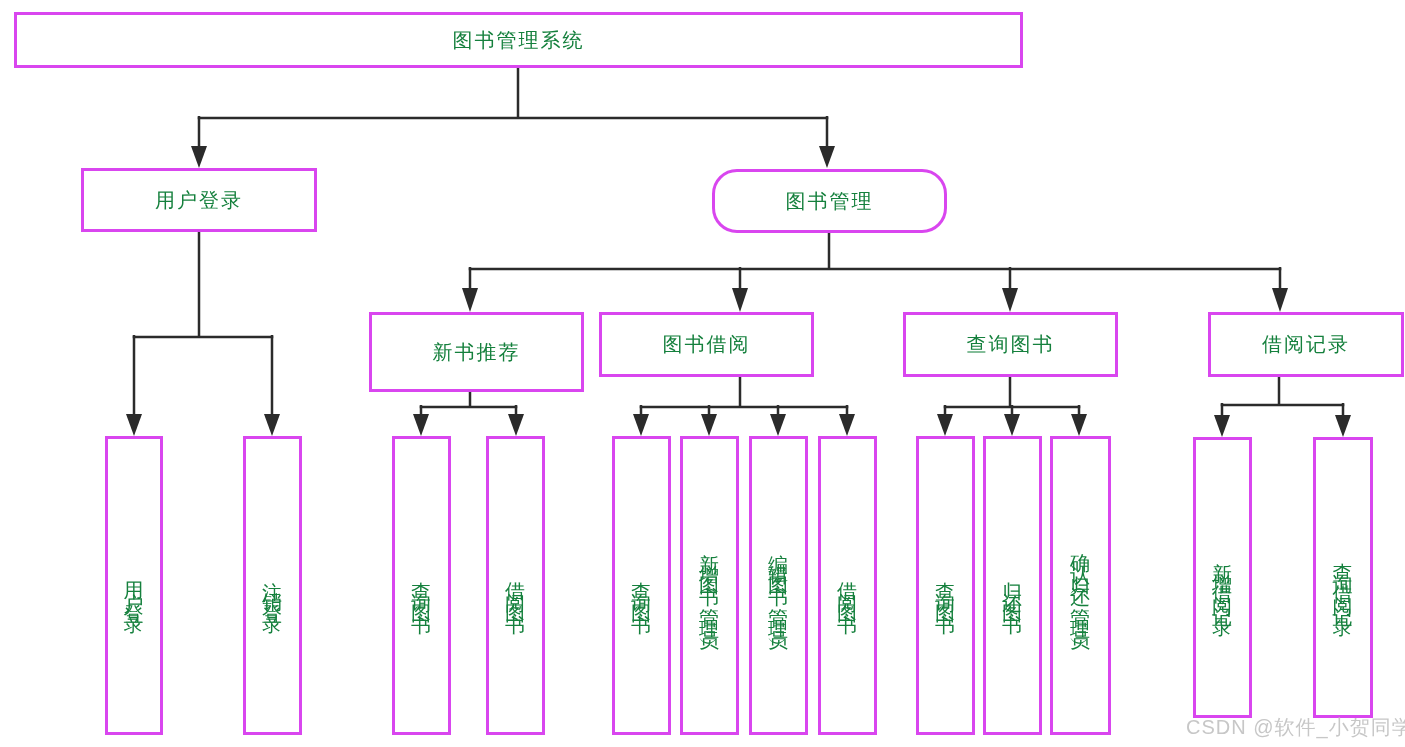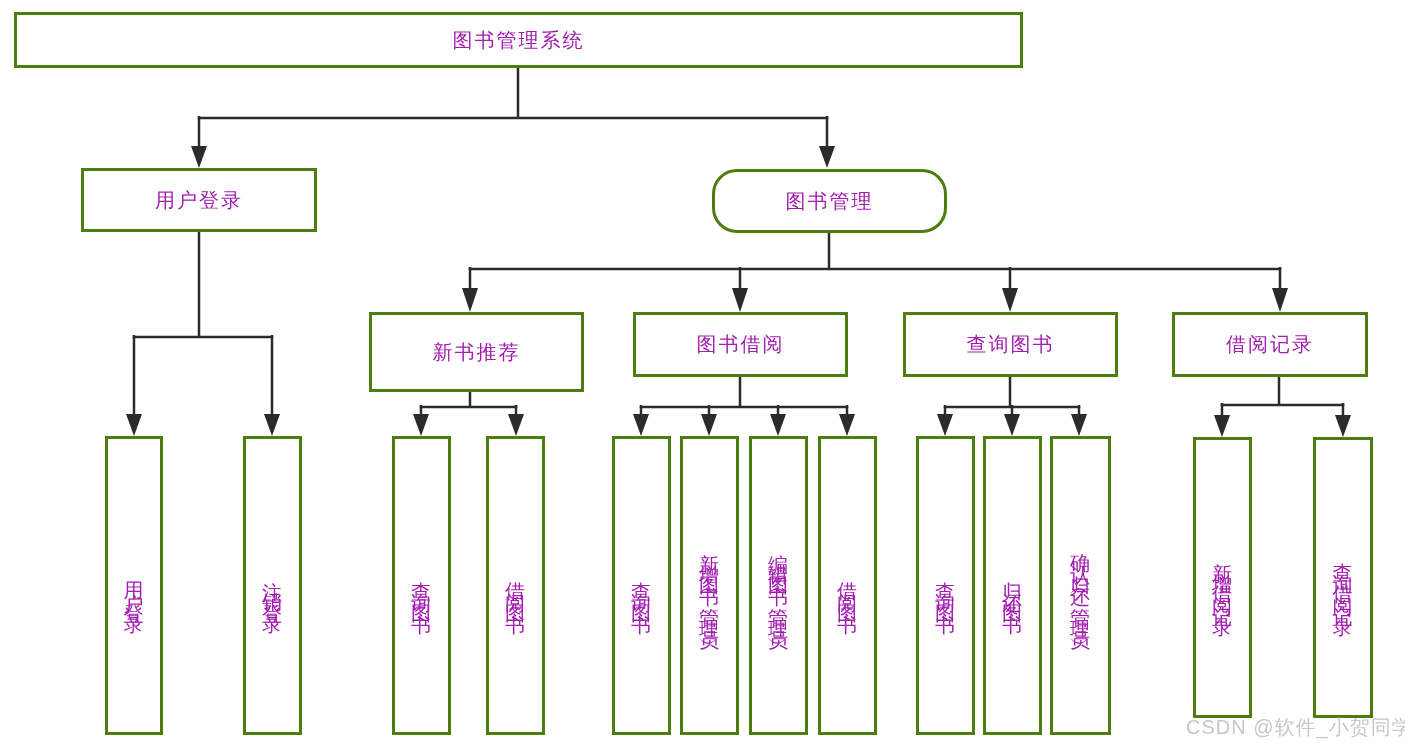--- a/index.html
+++ b/index.html
@@ -10,23 +10,23 @@
     font-family:"Liberation Sans","DejaVu Sans",sans-serif;
     overflow:hidden;
   }
   .wires{position:absolute;left:0;top:0;z-index:1;}
   .wires line{stroke:#2b2b2b;stroke-width:2.5;}
   .wires polygon{fill:#2b2b2b;}
   .box{
     position:absolute;
     box-sizing:border-box;
     background:#ffffff;
-    border:3px solid #4d7c0f;
+    border:3px solid #d946ef;
     display:flex;align-items:center;justify-content:center;
-    color:#a21caf;
+    color:#15803d;
     z-index:2;
   }
   .hbox{font-size:20px;letter-spacing:2px;}
   .leaf{
     writing-mode:vertical-rl;
     text-orientation:mixed;
     font-size:20px;
     letter-spacing:11px;
     line-height:1;
     padding-top:4px;
@@ -107,23 +107,23 @@
     <line x1="1343" y1="403" x2="1343" y2="421"></line>
       <polygon points="1335,415 1351,415 1343,437"></polygon>
   </svg>
 
   <div class="box hbox" style="left:14px;top:12px;width:1009px;height:56px;">图书管理系统</div>
 
   <div class="box hbox" style="left:81px;top:168px;width:236px;height:64px;">用户登录</div>
   <div class="box hbox" style="left:712px;top:169px;width:235px;height:64px;border-radius:25px;">图书管理</div>
 
   <div class="box hbox" style="left:362px;top:312px;width:215px;height:80px;margin-left:7px;">新书推荐</div>
-  <div class="box hbox" style="left:633px;top:312px;width:215px;height:65px;">图书借阅</div>
+  <div class="box hbox" style="left:599px;top:312px;width:215px;height:65px;">图书借阅</div>
   <div class="box hbox" style="left:903px;top:312px;width:215px;height:65px;">查询图书</div>
-  <div class="box hbox" style="left:1172px;top:312px;width:196px;height:65px;">借阅记录</div>
+  <div class="box hbox" style="left:1208px;top:312px;width:196px;height:65px;">借阅记录</div>
 
   <div class="box leaf" style="left:105px;top:436px;width:58px;height:299px;">用户登录</div>
   <div class="box leaf" style="left:243px;top:436px;width:59px;height:299px;">注销登录</div>
 
   <div class="box leaf" style="left:392px;top:436px;width:59px;height:299px;">查询图书</div>
   <div class="box leaf" style="left:486px;top:436px;width:59px;height:299px;">借阅图书</div>
 
   <div class="box leaf" style="left:612px;top:436px;width:59px;height:299px;">查询图书</div>
   <div class="box leaf" style="left:680px;top:436px;width:59px;height:299px;">新增图书（管理员）</div>
   <div class="box leaf" style="left:749px;top:436px;width:59px;height:299px;">编辑图书（管理员）</div>

